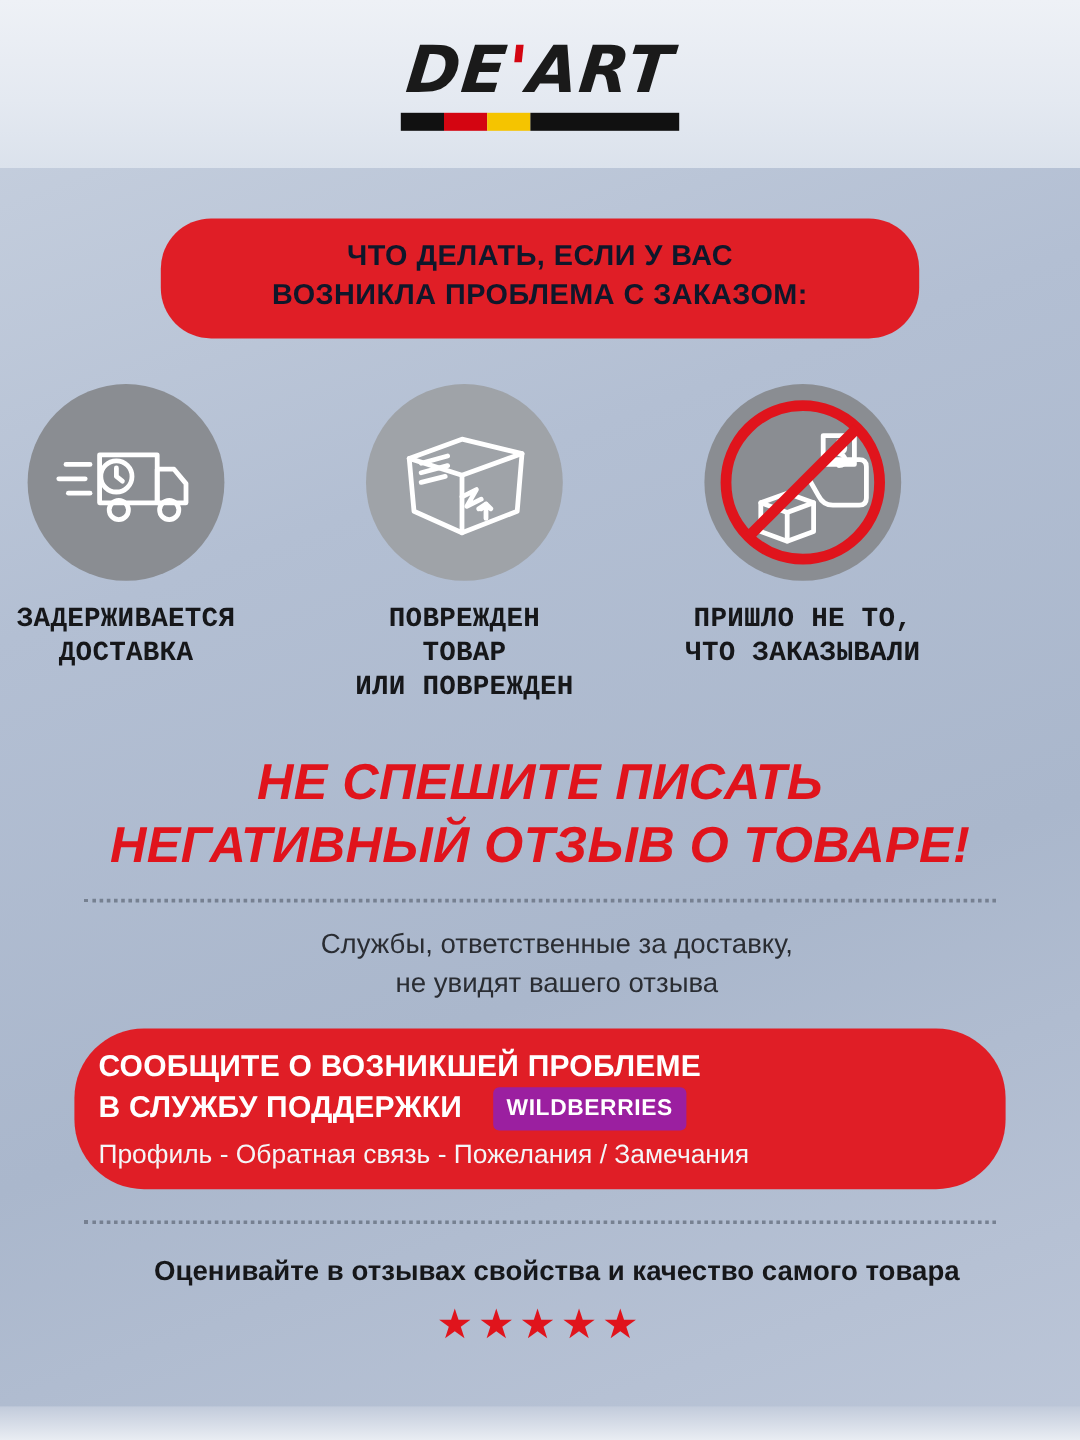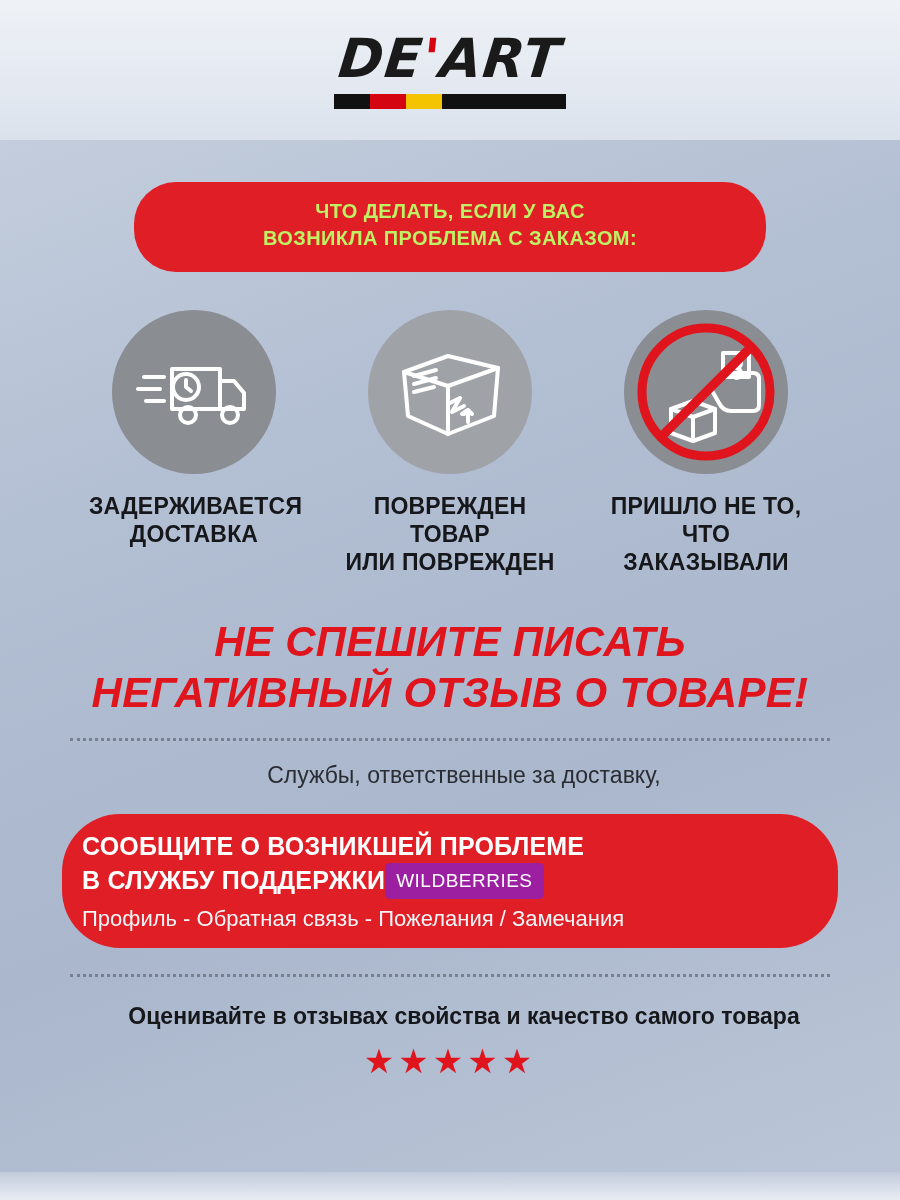--- a/index.html
+++ b/index.html
@@ -63,33 +63,34 @@
   .pill {
     margin: 42px auto 0;
     width: 632px;
     background: #e01e26;
     border-radius: 42px;
     padding: 16px 20px 20px;
     box-sizing: border-box;
     text-align: center;
   }
   .pill-line {
-    color: #bef264;
-    font-weight: bold;
-    font-size: 20px;
+    color: #0f172a;
+    font-weight: bold;
+    font-size: 24px;
     letter-spacing: .4px;
     line-height: 1.34;
   }
 
   
   .icons-row {
     margin-top: 38px;
     display: flex;
-    justify-content: center;
-    gap: 46px;
+    justify-content: flex-start;
+    gap: 72px;
+    font-family: Liberation Mono, monospace;
   }
   .icon-col {
     width: 210px;
     text-align: center;
   }
   .circle {
     width: 164px;
     height: 164px;
     border-radius: 50%;
     background: #8a8d92;
@@ -150,26 +151,26 @@
     color: #fff;
     font-weight: bold;
     font-size: 25px;
     line-height: 1.32;
     letter-spacing: .2px;
   }
   .wb-badge {
     display: inline-block;
     background: #9b1fa0;
     color: #fff;
-    font-weight: normal;
+    font-weight: bold;
     font-size: 19px;
     letter-spacing: .5px;
     padding: 5px 11px 6px;
     border-radius: 5px;
-    margin-left: 0;
+    margin-left: 26px;
     vertical-align: 2px;
   }
   .support-path {
     margin-top: 7px;
     color: #f4f5f7;
     font-size: 22px;
     font-weight: normal;
   }
 
   .dashed2 {
@@ -296,20 +297,21 @@
 
   <div class="warn">
     <div>НЕ СПЕШИТЕ ПИСАТЬ</div>
     <div>НЕГАТИВНЫЙ ОТЗЫВ О ТОВАРЕ!</div>
   </div>
 
   <div class="dashed"></div>
 
   <div class="sub">
     <div>Службы, ответственные за доставку,</div>
+    <div>не увидят вашего отзыва</div>
   </div>
 
   <div class="support">
     <div class="support-line">СООБЩИТЕ О ВОЗНИКШЕЙ ПРОБЛЕМЕ</div>
     <div class="support-line"><span>В СЛУЖБУ ПОДДЕРЖКИ</span><span class="wb-badge">WILDBERRIES</span></div>
     <div class="support-path">Профиль - Обратная связь - Пожелания / Замечания</div>
   </div>
 
   <div class="dashed2"></div>
 

